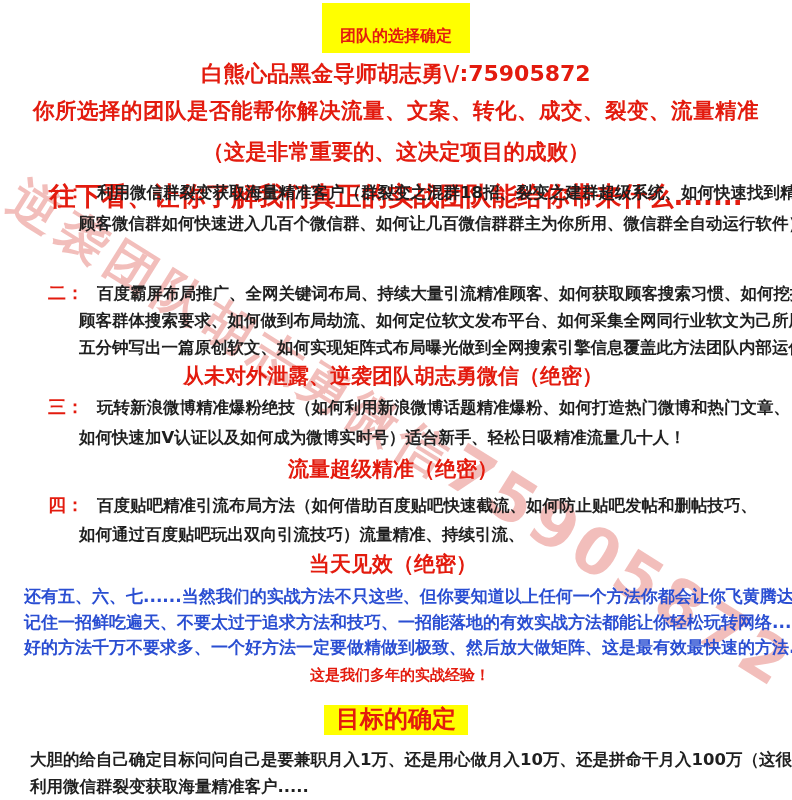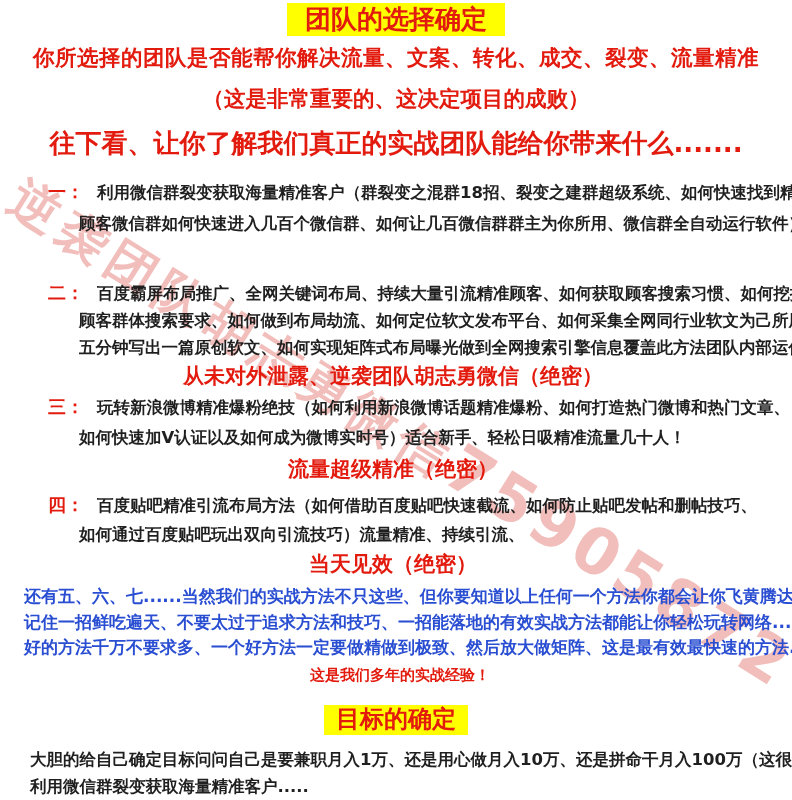--- a/index.html
+++ b/index.html
@@ -25,21 +25,21 @@
   }
   .watermark .wm-cjk{font-size:50px;letter-spacing:7px;}
   .watermark .wm-num{font-size:64px;letter-spacing:5px;}
 
   .content{position:relative;z-index:1;}
 
   
   .header{position:absolute;top:3px;left:0;width:100%;text-align:center;color:#e31b0e;}
   .badge{
     display:inline-block;background:#ffff00;color:#e31b0e;
-    font-size:26px;line-height:30px;padding:1px 18px 2px;
+    font-size:16px;line-height:30px;padding:18px 18px 2px;
   }
   .contact{font-size:22px;margin-top:6px;}
   .hline1{font-size:21.5px;margin-top:7px;letter-spacing:0.5px;}
   .hline2{font-size:21.5px;margin-top:12px;}
   .hline3{font-size:26px;margin-top:13px;}
 
   
   .sec{position:absolute;left:48px;width:718px;color:#1f1f1f;}
   .sline{font-size:16.5px;white-space:nowrap;}
   .sec .num{color:#e31b0e;margin-right:13px;font-size:18px;}
@@ -68,20 +68,21 @@
 <div class="page">
 
   <div class="watermark">
     <span class="wm-cjk">逆袭团队胡志勇微信</span><span class="wm-num">75905872</span>
   </div>
 
   <div class="content">
 
     <div class="header">
       <span class="badge">团队的选择确定</span>
+      <div class="contact">白熊心品黑金导师胡志勇\/:75905872</div>
       <div class="hline1">你所选择的团队是否能帮你解决流量、文案、转化、成交、裂变、流量精准</div>
       <div class="hline2">（这是非常重要的、这决定项目的成败）</div>
       <div class="hline3">往下看、让你了解我们真正的实战团队能给你带来什么.......</div>
     </div>
 
     <div class="sec sec1">
       <div class="sline first"><span class="num">一：</span><span>利用微信群裂变获取海量精准客户（群裂变之混群18招、裂变之建群超级系统、如何快速找到精准</span></div>
       <div class="sline cont">顾客微信群如何快速进入几百个微信群、如何让几百微信群群主为你所用、微信群全自动运行软件）</div>
     </div>
 

